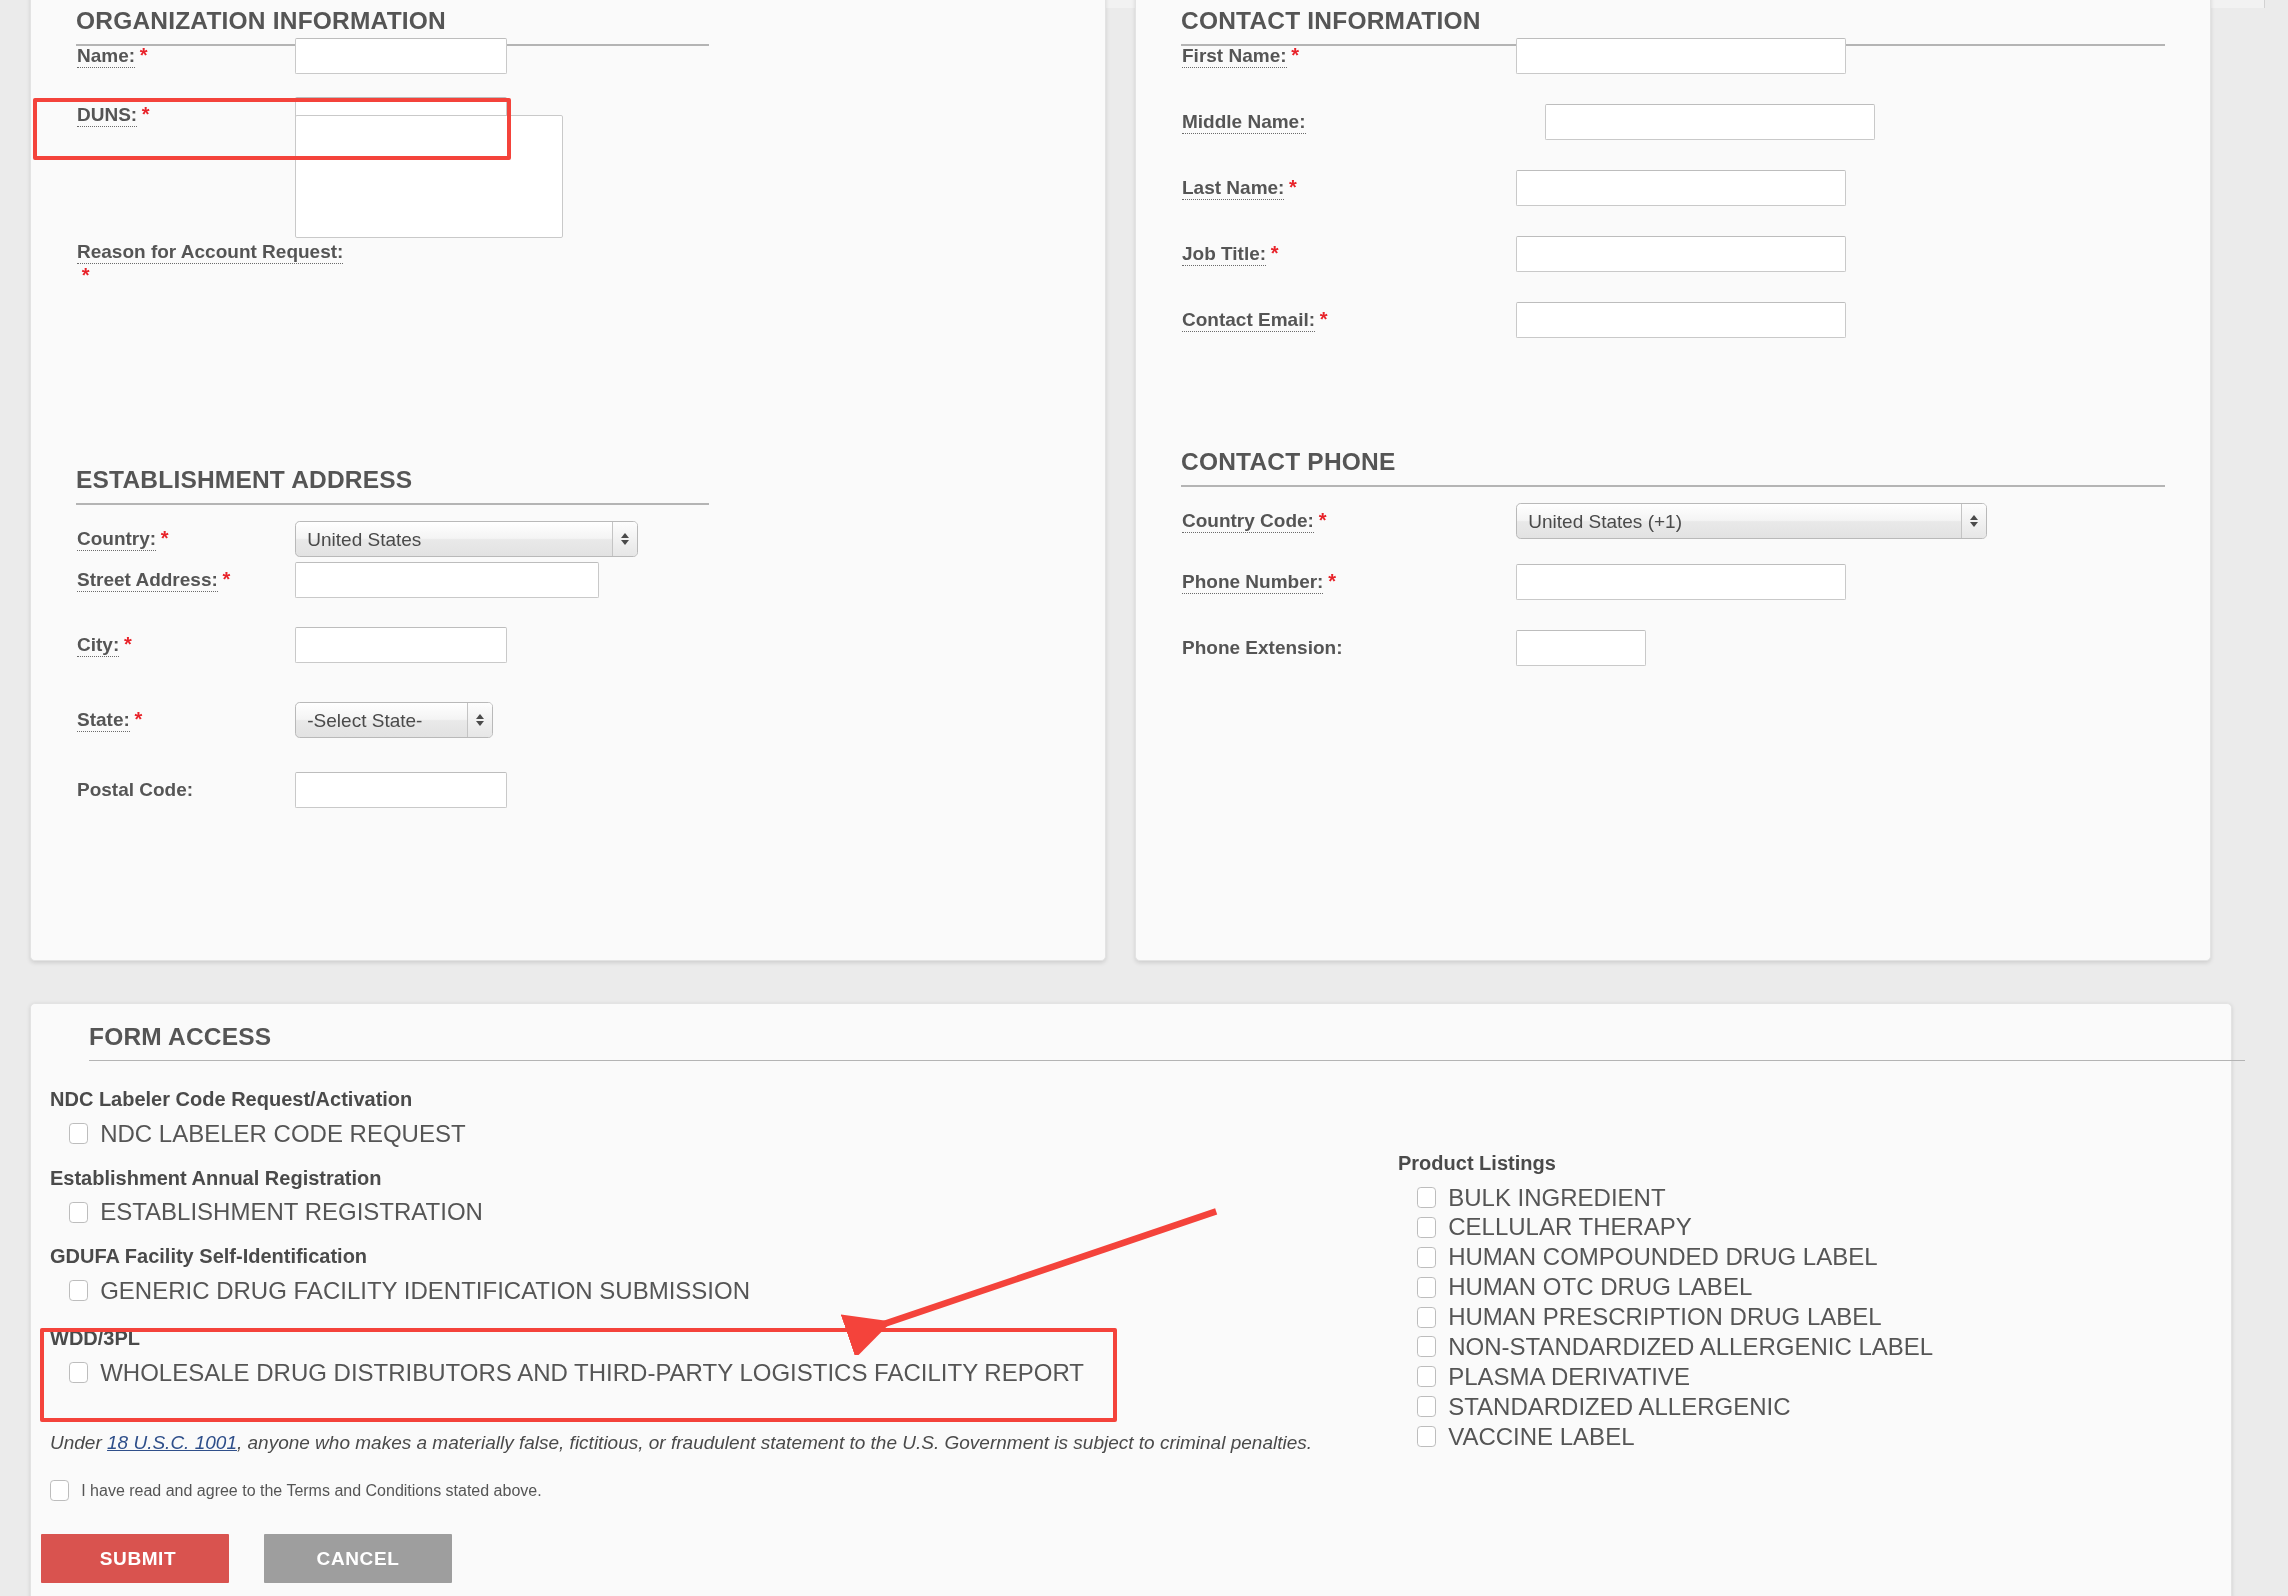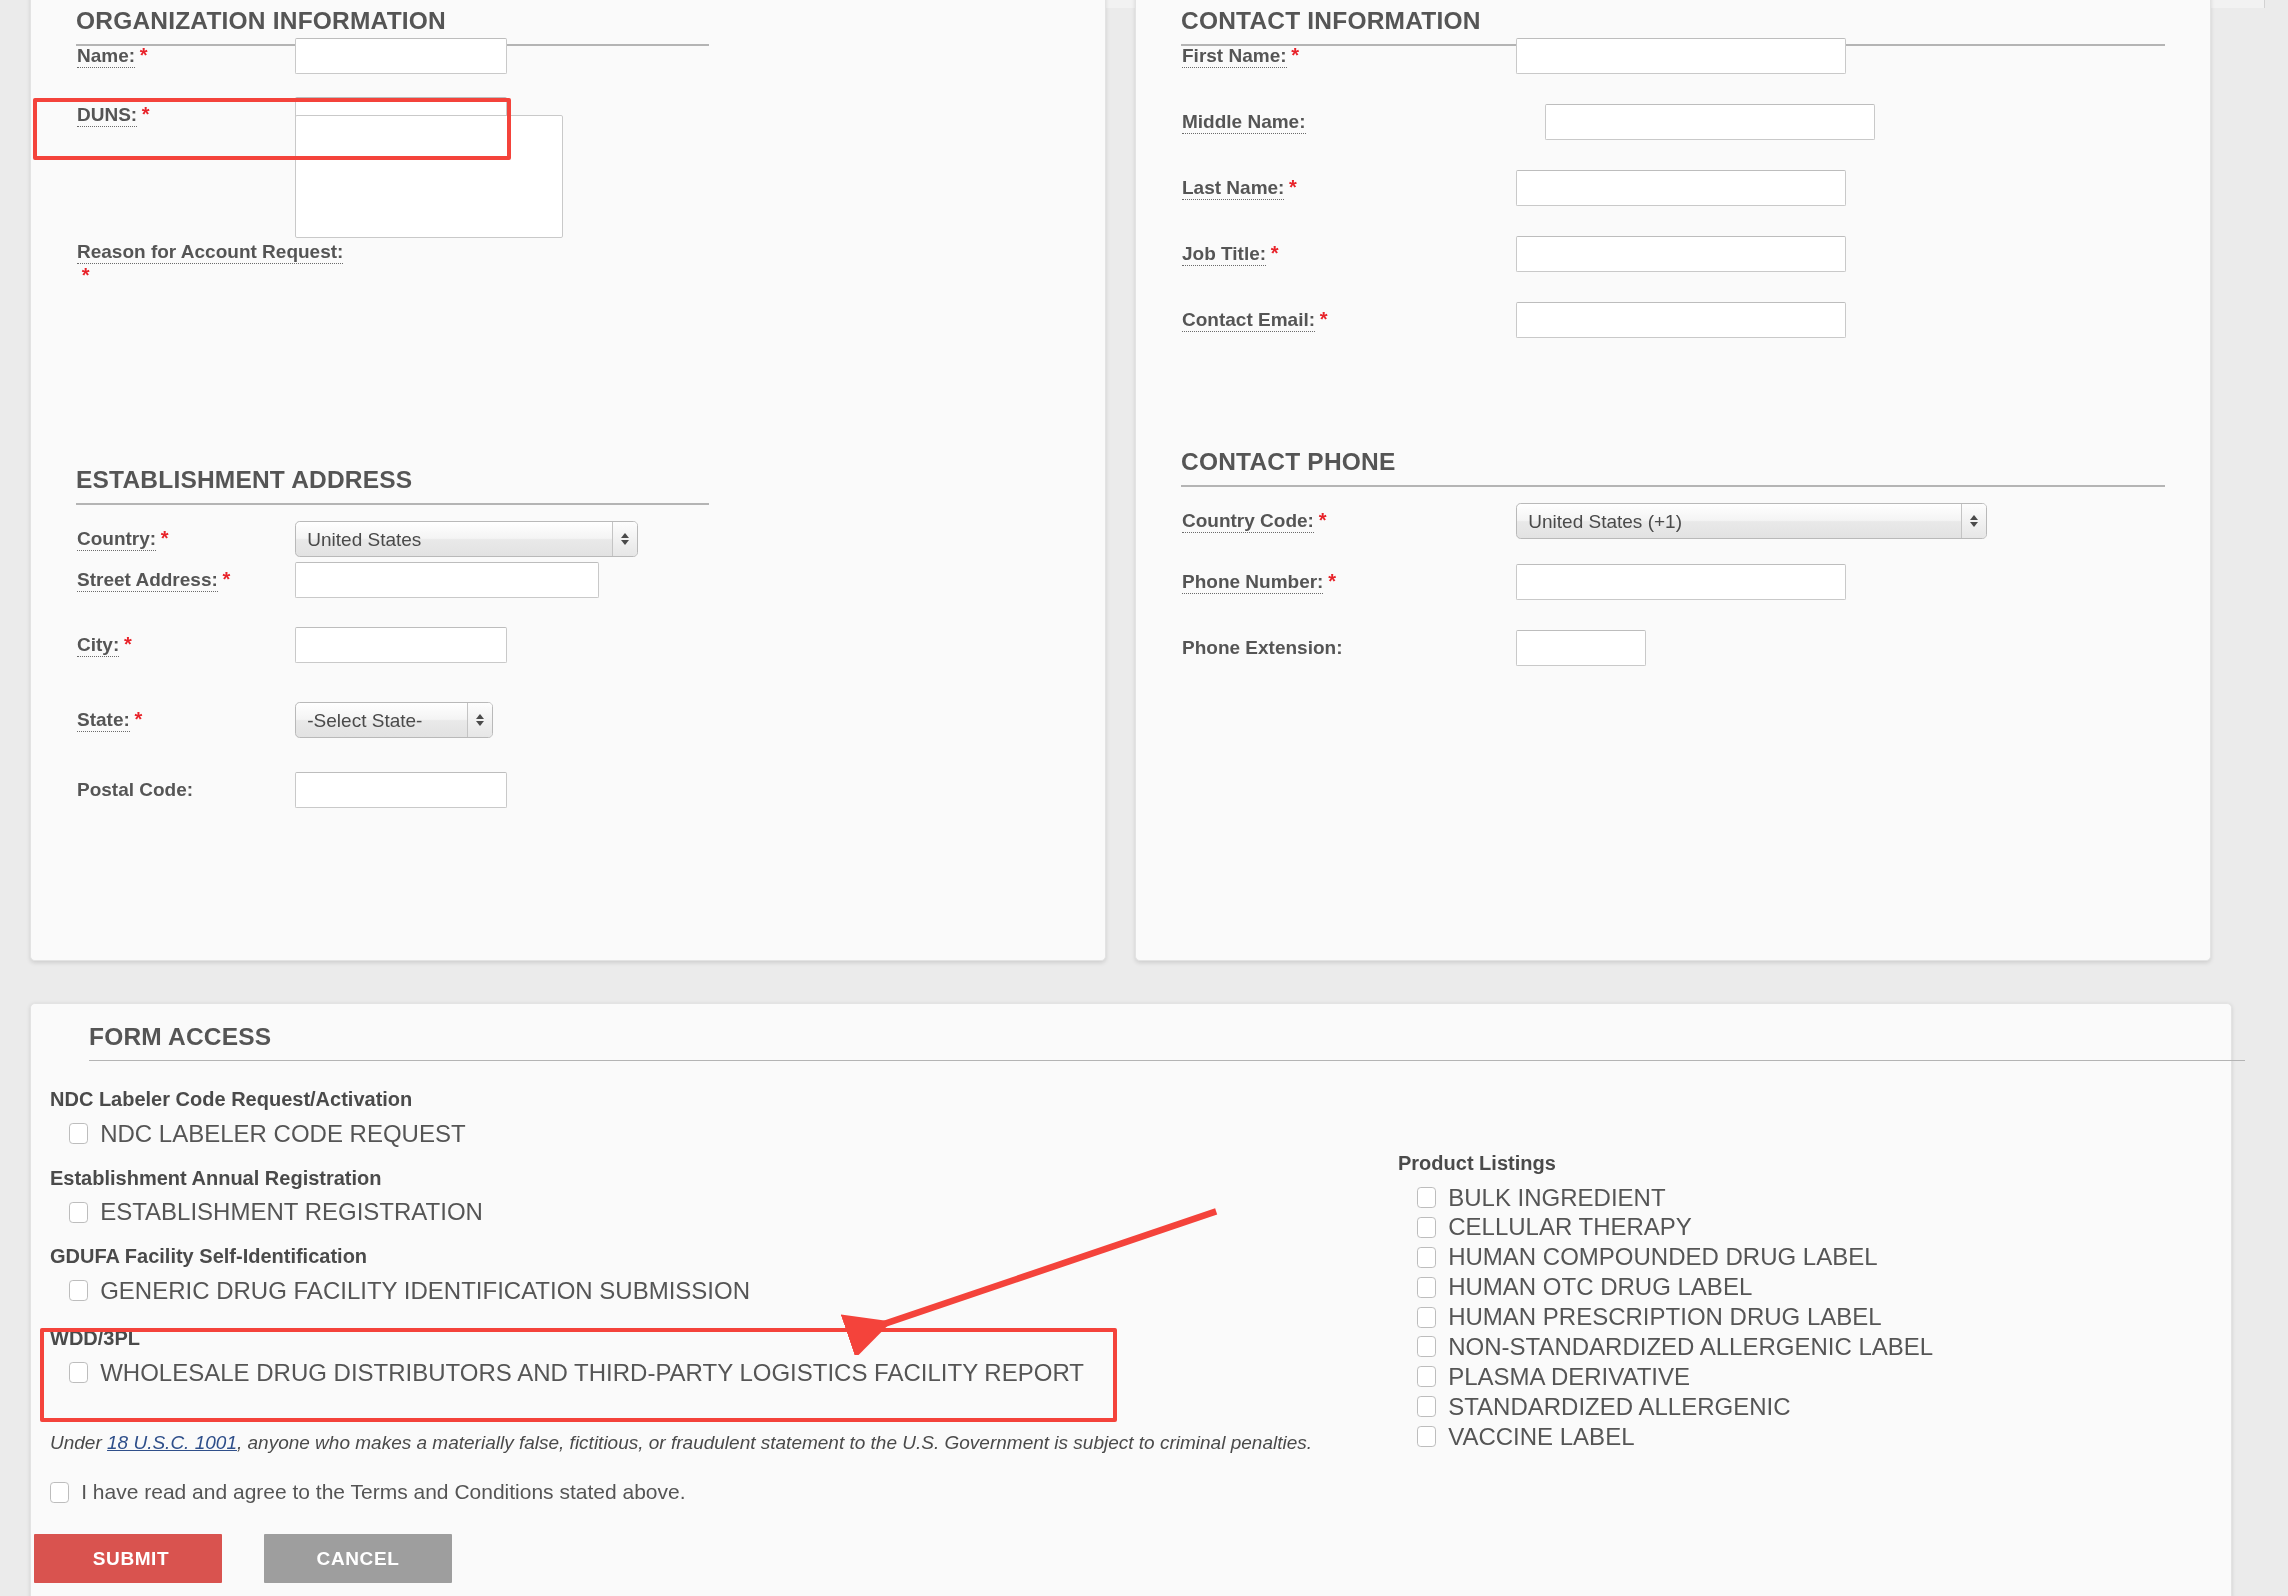--- a/index.html
+++ b/index.html
@@ -359,24 +359,24 @@
       <span class="cblabel">VACCINE LABEL</span>
     </div>
   </div>
 
   <div class="legal" style="position:absolute;left:19px;top:428px;width:2147px;">
     <span>Under </span><a href="#">18 U.S.C. 1001</a><span>, anyone who makes a materially false, fictitious, or fraudulent statement to the U.S. Government is subject to criminal penalties.</span>
   </div>
 
   <div class="cbrow" style="position:absolute;left:19px;top:476px;">
     <span class="cbox"></span>
-    <span class="cblabel" style="font-size:21px;">I have read and agree to the Terms and Conditions stated above.</span>
-  </div>
-
-  <button class="btn btn-submit" style="position:absolute;left:3px;top:530px;padding-left:12px;">SUBMIT</button>
+    <span class="cblabel" style="font-size:16px;">I have read and agree to the Terms and Conditions stated above.</span>
+  </div>
+
+  <button class="btn btn-submit" style="position:absolute;left:10px;top:530px;padding-left:12px;">SUBMIT</button>
   <button class="btn btn-cancel" style="position:absolute;left:233px;top:530px;">CANCEL</button>
 </div>
 
 <div class="redbox" id="anno-duns"></div>
 <div class="redbox" id="anno-wdd"></div>
 <svg id="anno-arrow" viewBox="0 0 460 180">
   <defs>
     <marker id="ah" markerWidth="7" markerHeight="7" refX="5.2" refY="3.5" orient="auto" markerUnits="strokeWidth">
       <path d="M7,0 L7,7 L0,3.5 z" fill="#f4433b"></path>
     </marker>

